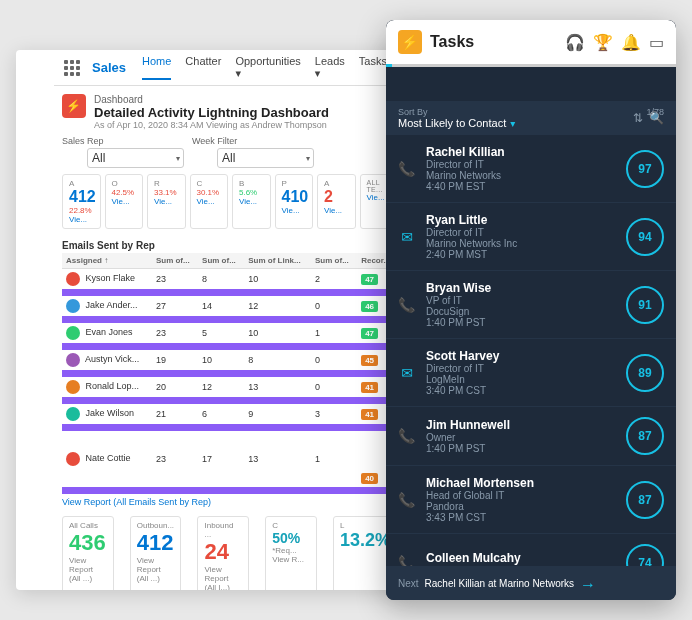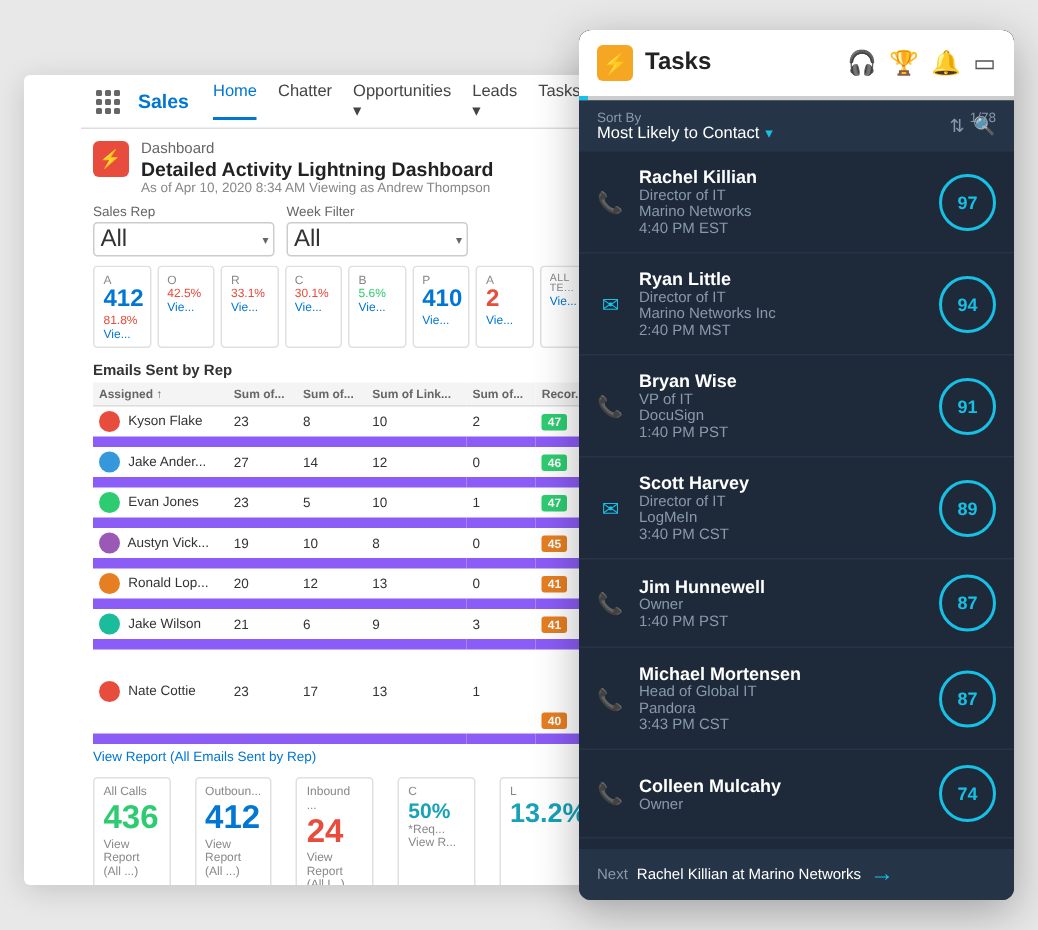--- a/index.html
+++ b/index.html
@@ -113,26 +113,27 @@
       gap: 2px;
     }
     .sf-filter-label {
       font-size: 9px;
       color: #666;
     }
     .sf-select {
       border: 1px solid #ccc;
       border-radius: 3px;
       padding: 2px 16px 2px 4px;
-      font-size: 16px;
+      font-size: 12px;
       background: white;
       appearance: none;
-      width: 121px;
+      width: 97px;
       color: #333;
       position: relative;
+      margin-left: 25px;
     }
     .sf-select-wrap {
       position: relative;
       display: inline-block;
     }
     .sf-select-wrap::after {
       content: '▾';
       position: absolute;
       right: 4px;
       top: 50%;
@@ -347,20 +348,21 @@
     }
     .page-count {
       font-size: 9px;
       color: #8899aa;
       position: absolute;
       right: 12px;
       top: 6px;
     }
     .sort-row {
       position: relative;
+      margin-top: 34px;
     }
 
     
     .contact-list {
       flex: 1;
       overflow-y: auto;
       padding: 0;
     }
     .contact-item {
       display: flex;
@@ -493,21 +495,21 @@
               <option>All</option>
             </select>
           </div>
         </div>
       </div>
 
       <div class="metrics-row">
         <div class="metric-card">
           <div class="metric-label">A</div>
           <div class="metric-value">412</div>
-          <div class="metric-change">81.8%</div>
+          <div class="metric-change">22.8%</div>
           <div class="metric-link">Vie...</div>
         </div>
         <div class="metric-card">
           <div class="metric-label">O</div>
           <div class="metric-change">42.5%</div>
           <div class="metric-link">Vie...</div>
         </div>
         <div class="metric-card">
           <div class="metric-label">R</div>
           <div class="metric-change">33.1%</div>

